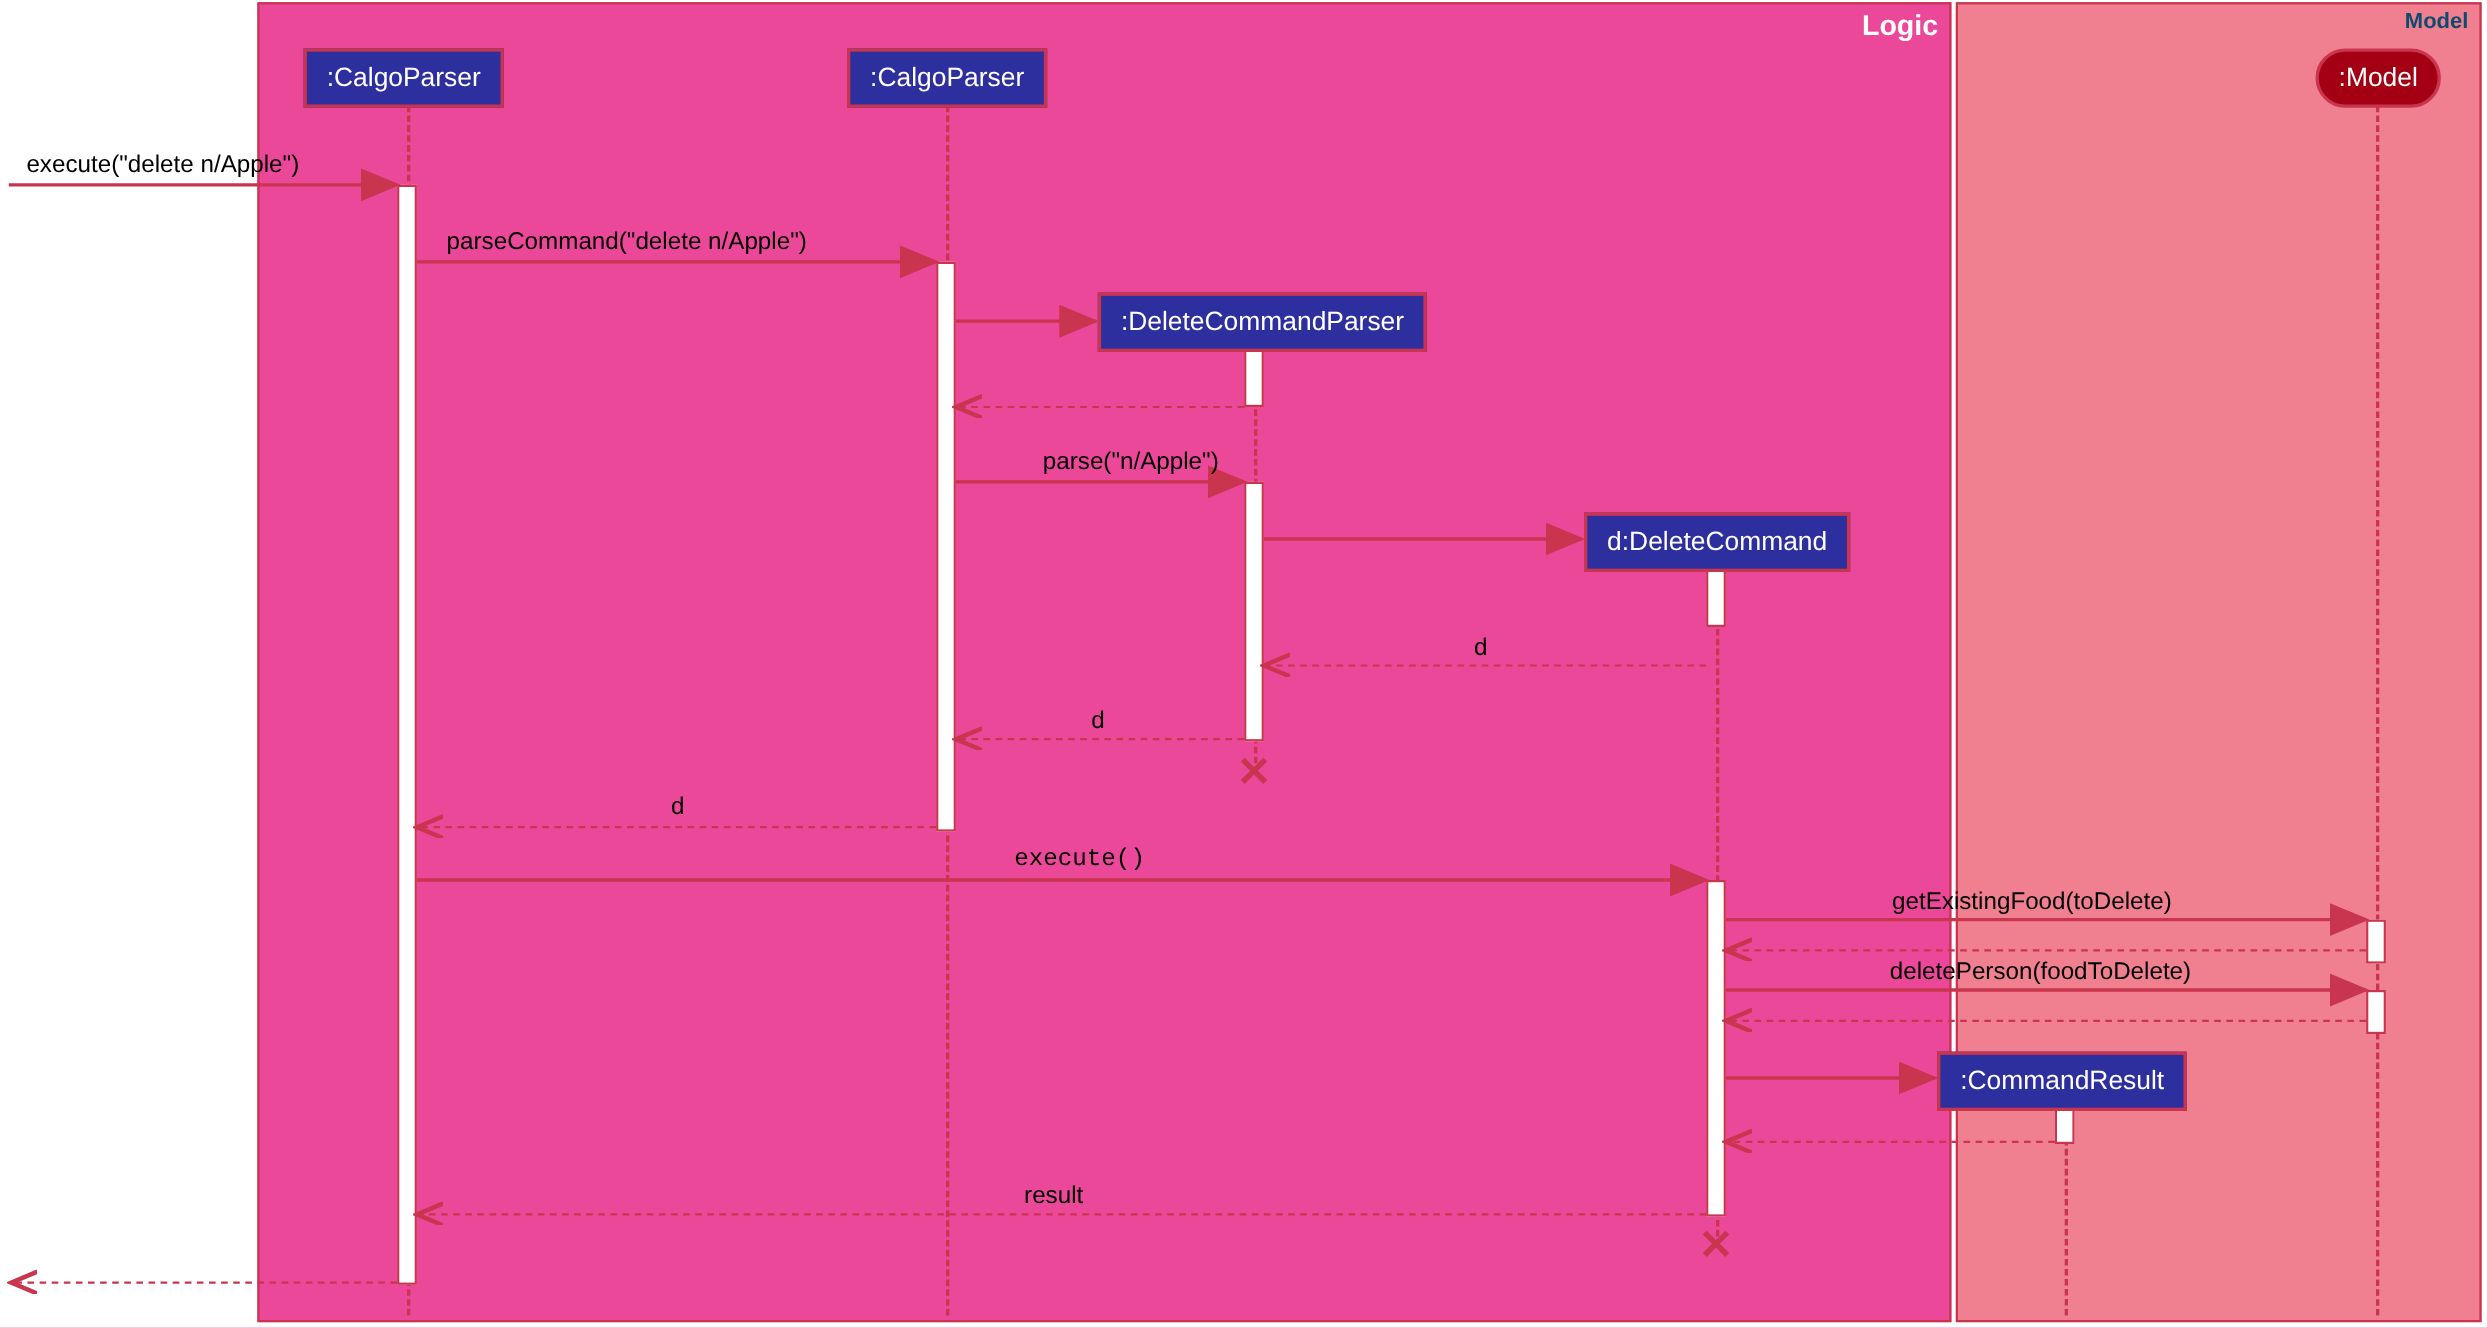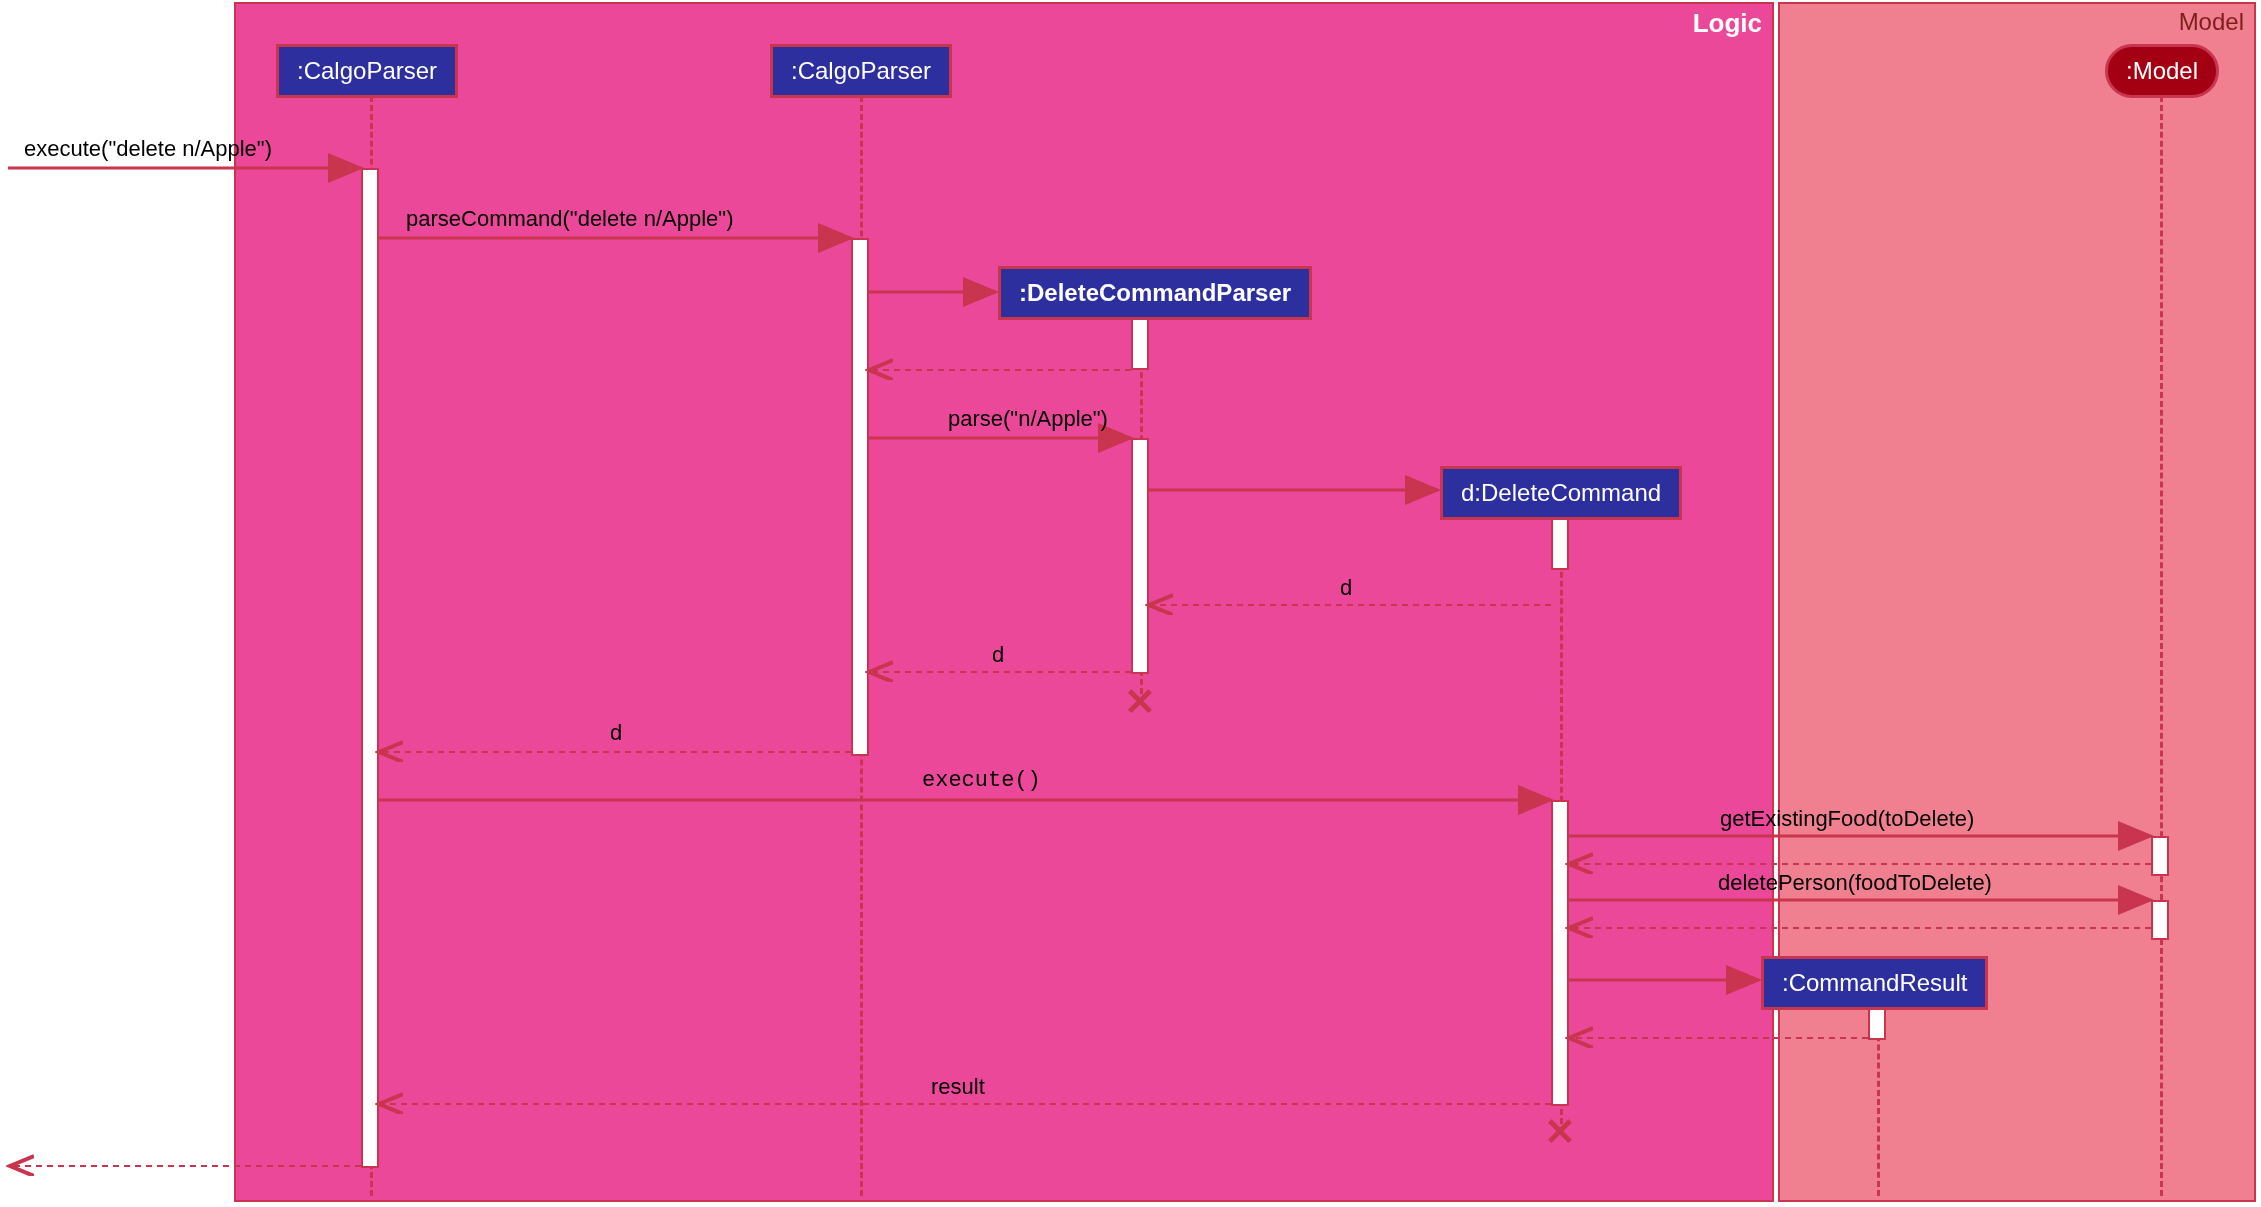--- a/index.html
+++ b/index.html
@@ -36,23 +36,23 @@
     top: 2px;
     width: 478px;
     height: 1200px;
     background: #f08090;
     border: 2px solid #c9344e;
   }
   .frame-model-title {
     position: absolute;
     top: 4px;
     right: 10px;
-    color: #7f1d1d;
-    font-weight: 400;
-    font-size: 24px;
+    color: #0c4a6e;
+    font-weight: 700;
+    font-size: 20px;
   }
   .participant-box {
     position: absolute;
     background: #2e2f9e;
     border: 3px solid #c9344e;
     color: #fff;
     padding: 10px 18px;
     font-size: 24px;
     text-align: center;
     z-index: 4;
@@ -104,21 +104,21 @@
 
 <div class="frame-logic">
   <div class="frame-logic-title">Logic</div>
 </div>
 <div class="frame-model">
   <div class="frame-model-title">Model</div>
 </div>
 
 <div class="participant-box" style="left:276px; top:44px;">:CalgoParser</div>
 <div class="participant-box" style="left:770px; top:44px;">:CalgoParser</div>
-<div class="participant-box" style="left:998px; top:266px;font-weight:bold;">:DeleteCommandParser</div>
+<div class="participant-box" style="left:998px; top:266px;">:DeleteCommandParser</div>
 <div class="participant-box" style="left:1440px; top:466px;">d:DeleteCommand</div>
 <div class="participant-box" style="left:1761px; top:956px;">:CommandResult</div>
 <div class="participant-box model-box" style="left:2105px; top:44px;">:Model</div>
 
 <div class="lifeline" style="left:370px; top:96px; height:1100px;"></div>
 <div class="lifeline" style="left:860px; top:96px; height:1100px;"></div>
 <div class="lifeline" style="left:1140px; top:318px; height:385px;"></div>
 <div class="lifeline" style="left:1560px; top:518px; height:615px;"></div>
 <div class="lifeline" style="left:1877px; top:1008px; height:188px;"></div>
 <div class="lifeline" style="left:2160px; top:96px; height:1100px;"></div>

